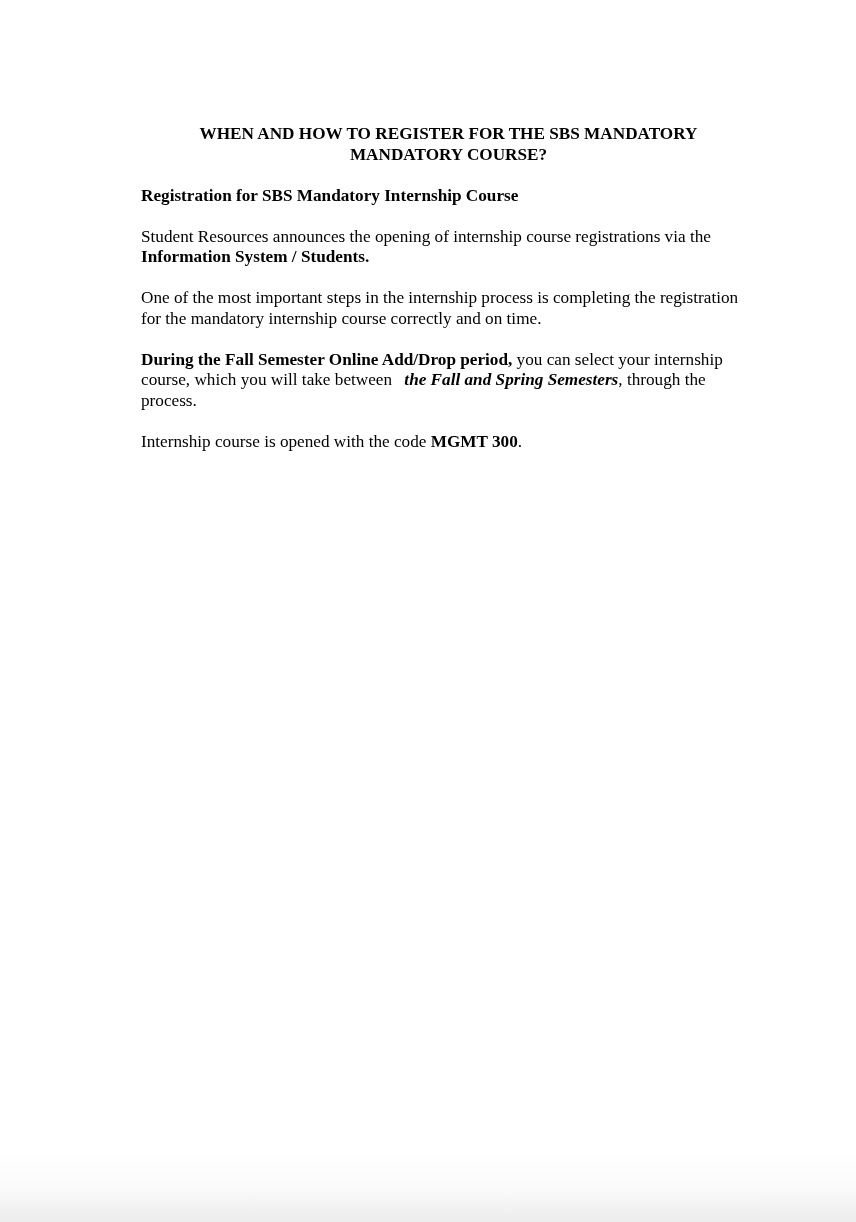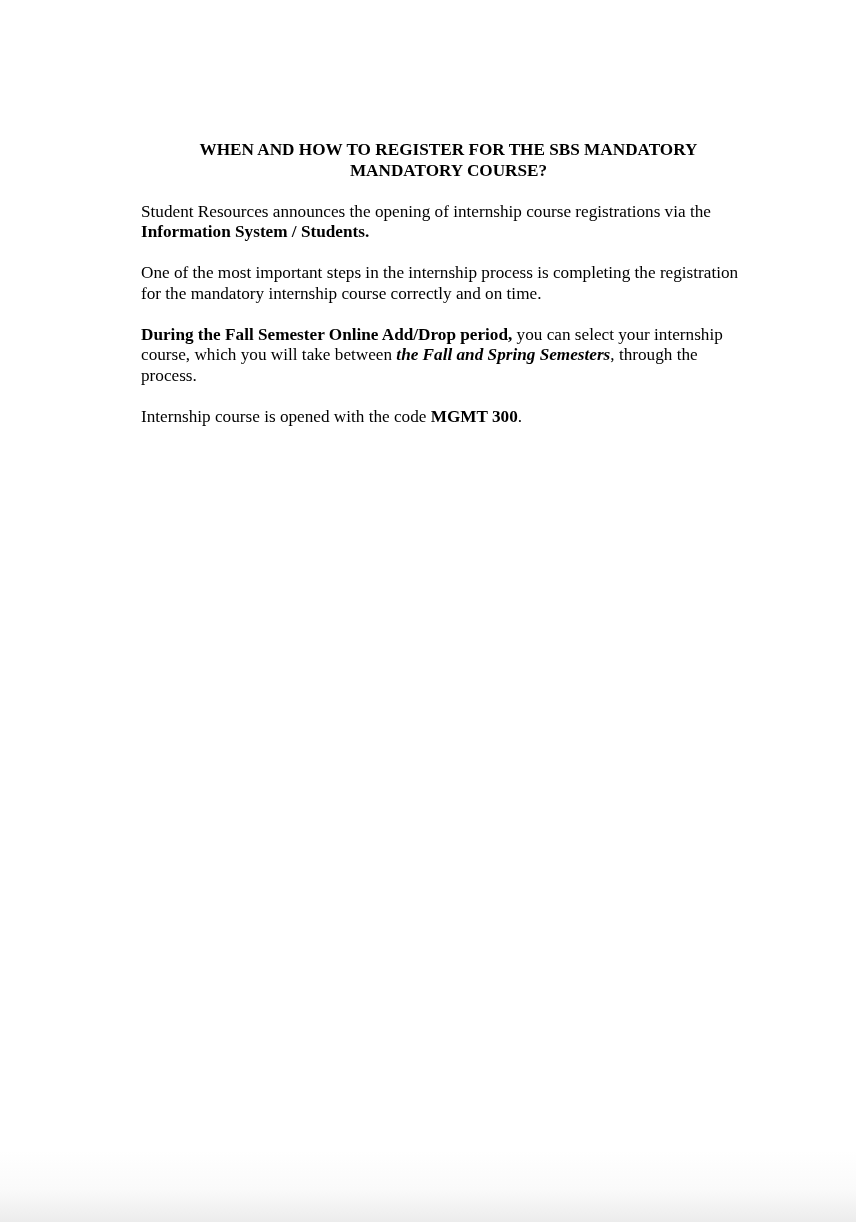--- a/index.html
+++ b/index.html
@@ -17,21 +17,21 @@
       position: absolute;
       left: 0;
       top: 0;
       width: 856px;
       height: 1222px;
       background: linear-gradient(to bottom, #ffffff 0px, #ffffff 1150px, #fafafa 1190px, #ececec 1222px);
     }
     .content {
       position: absolute;
       left: 141px;
-      top: 140px;
+      top: 124px;
       width: 615px;
       font-family: "Liberation Serif", "DejaVu Serif", serif;
       font-size: 17.2px;
       line-height: 20.6px;
       color: #000000;
     }
     .title {
       text-align: center;
       font-weight: bold;
       font-size: 17.2px;
@@ -39,32 +39,33 @@
       margin: 0 0 20.4px 0;
     }
     .subheading {
       font-weight: bold;
       margin: 0 0 20.4px 0;
     }
     p.para {
       margin: 0 0 20.4px 0;
     }
     b { font-weight: bold; }
-    .bi { font-weight: bold; font-style: italic; }
+    .bi { font-weight: bold; font-style: italic; margin-left: 8px; }
   </style>
 </head>
 <body>
 
 <div class="page">
   <div class="content">
     <div class="title">
       <span>WHEN AND HOW TO REGISTER FOR THE SBS MANDATORY</span><br>
       <span>MANDATORY COURSE?</span>
     </div>
 
+    <div class="subheading">Registration for SBS Mandatory Internship Course</div>
 
     <p class="para"><span>Student Resources announces the opening of internship course registrations via the </span><b>Information System / Students.</b></p>
 
     <p class="para"><span>One of the most important steps in the internship process is completing the registration for the mandatory internship course correctly and on time.</span></p>
 
 
     <p class="para"><b>During the Fall Semester Online Add/Drop period,</b><span> you can select your internship course, which you will take between </span><span class="bi">the Fall and Spring Semesters</span><span>, through the process.</span></p>
 
     <p class="para"><span>Internship course is opened with the code </span><b>MGMT 300</b><span>.</span></p>
 

